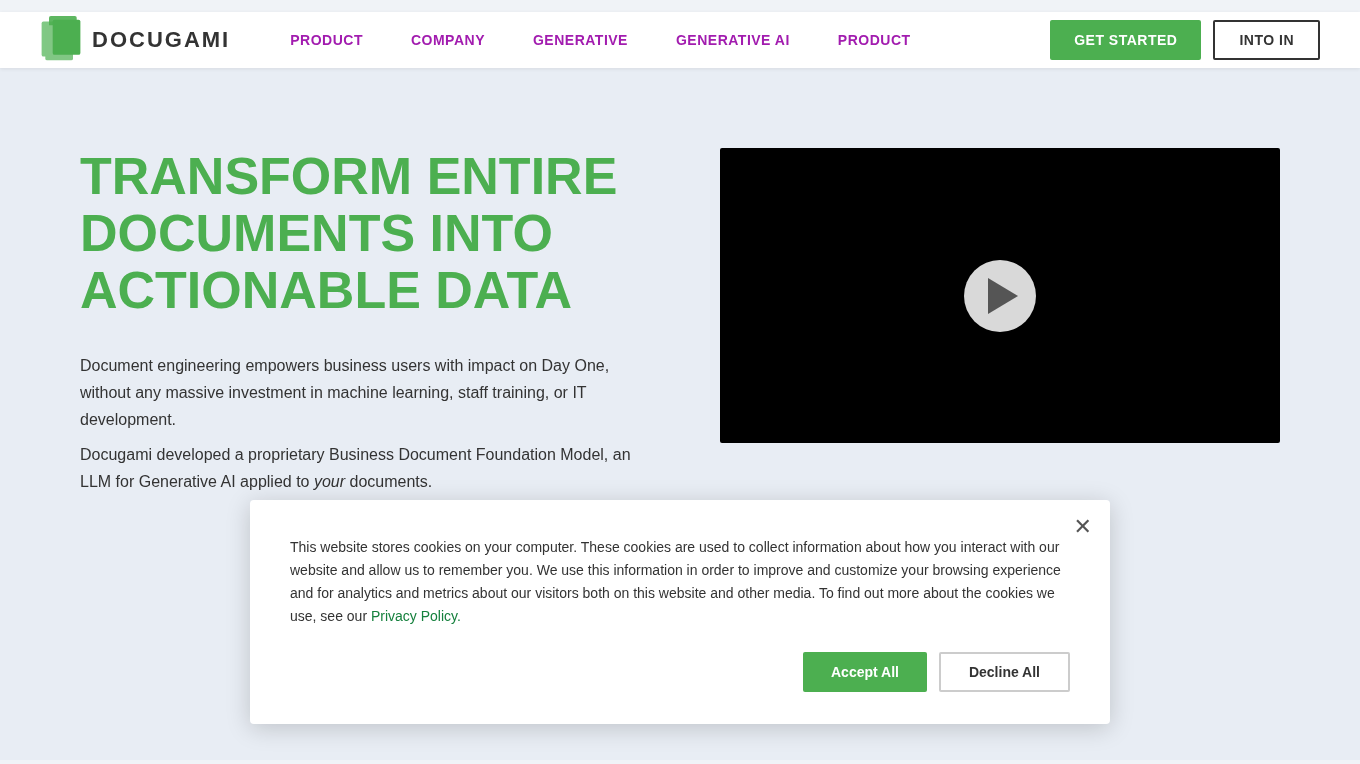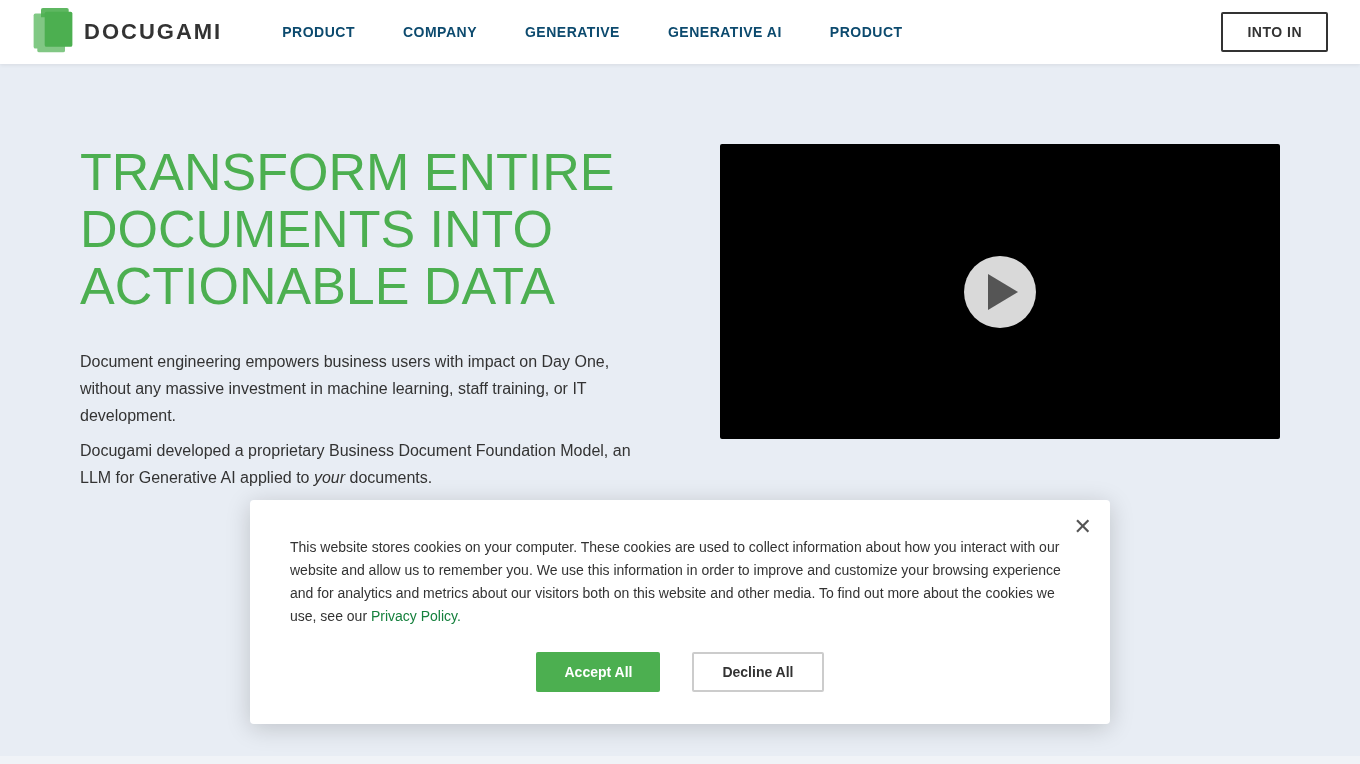--- a/index.html
+++ b/index.html
@@ -3,25 +3,26 @@
   <meta charset="utf-8">
   <style>
     * { margin: 0; padding: 0; box-sizing: border-box; }
     body { font-family: -apple-system, BlinkMacSystemFont, 'Segoe UI', Arial, sans-serif; background: #f0f3f7; }
 
     
     .navbar {
       background: #fff;
       display: flex;
       align-items: center;
-      padding: 0 32px;
-      height: 64px;
+      padding: 0 40px;
+      height: 56px;
       position: relative;
       z-index: 10;
       box-shadow: 0 1px 4px rgba(0,0,0,0.08);
+      margin-top: 12px;
     }
     .logo-wrap {
       display: flex;
       align-items: center;
       gap: 10px;
       text-decoration: none;
       margin-right: 60px;
     }
     .logo-icon {
       width: 42px;
@@ -35,21 +36,21 @@
     }
     .nav-links {
       display: flex;
       align-items: center;
       gap: 48px;
       flex: 1;
     }
     .nav-link {
       font-size: 14px;
       font-weight: 600;
-      color: #0c4a6e;
+      color: #a21caf;
       text-decoration: none;
       letter-spacing: 0.5px;
       cursor: pointer;
     }
     .nav-actions {
       display: flex;
       align-items: center;
       gap: 12px;
     }
     .btn-get-started {
@@ -83,21 +84,21 @@
       align-items: flex-start;
       padding: 80px 80px 60px 80px;
       gap: 60px;
     }
     .hero-left {
       flex: 1;
       max-width: 640px;
     }
     .hero-headline {
       font-size: 52px;
-      font-weight: 400;
+      font-weight: 700;
       color: #4caf50;
       line-height: 1.1;
       text-transform: uppercase;
       margin-bottom: 32px;
     }
     .hero-body {
       font-size: 16px;
       color: #333;
       line-height: 1.7;
       margin-bottom: 8px;
@@ -167,21 +168,21 @@
       color: #333;
       line-height: 1.65;
       margin-bottom: 16px;
     }
     .cookie-text a {
       color: #15803d;
       text-decoration: none;
     }
     .cookie-actions {
       display: flex;
-      justify-content: center;
+      justify-content: flex-end;
       gap: 12px;
       margin-top: 24px;
     }
     .btn-accept {
       background: #4caf50;
       color: #fff;
       border: none;
       padding: 12px 28px;
       font-size: 14px;
       font-weight: 600;
@@ -190,21 +191,20 @@
     }
     .btn-decline {
       background: #fff;
       color: #333;
       border: 2px solid #ccc;
       padding: 3px 28px;
       font-size: 14px;
       font-weight: 600;
       cursor: pointer;
       border-radius: 2px;
-      margin-left: 20px;
     }
   </style>
 </head>
 <body>
 
 <nav class="navbar">
   <a class="logo-wrap" href="#">
 
     <svg class="logo-icon" viewBox="0 0 42 52" fill="none" xmlns="http://www.w3.org/2000/svg">
 
@@ -218,20 +218,21 @@
 
   <div class="nav-links">
     <a class="nav-link" href="#">PRODUCT</a>
     <a class="nav-link" href="#">COMPANY</a>
     <a class="nav-link" href="#">GENERATIVE</a>
     <a class="nav-link" href="#">GENERATIVE AI</a>
     <a class="nav-link" href="#">PRODUCT</a>
   </div>
 
   <div class="nav-actions">
+    <button class="btn-get-started">GET STARTED</button>
     <button class="btn-sign-in">INTO IN</button>
   </div>
 </nav>
 
 <section class="hero">
   <div class="hero-left">
     <h1 class="hero-headline">TRANSFORM ENTIRE DOCUMENTS INTO ACTIONABLE DATA</h1>
     <p class="hero-body">Document engineering empowers business users with impact on Day One, without any massive investment in machine learning, staff training, or IT development.</p>
     <p class="hero-body">
       <span>Docugami developed a proprietary Business Document Foundation Model, an LLM for Generative AI applied to </span><em>your</em><span> documents.</span>

